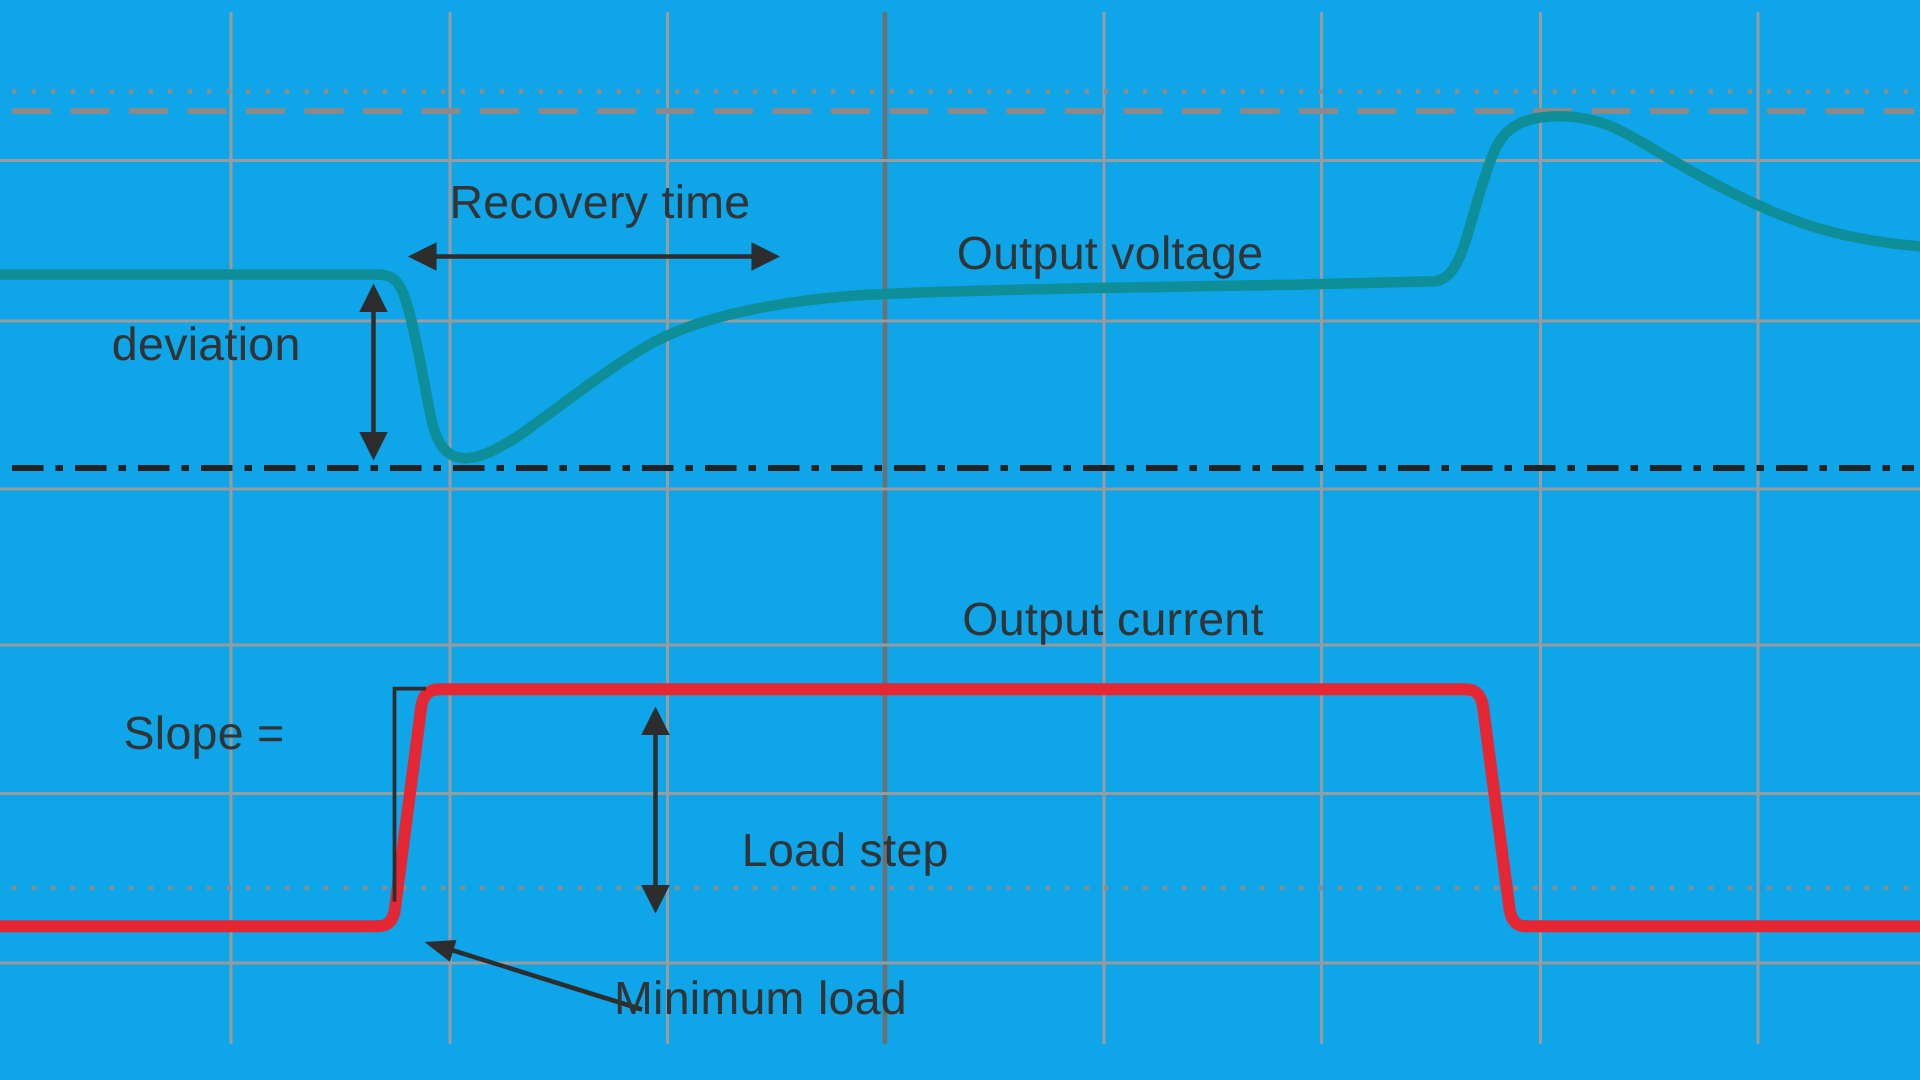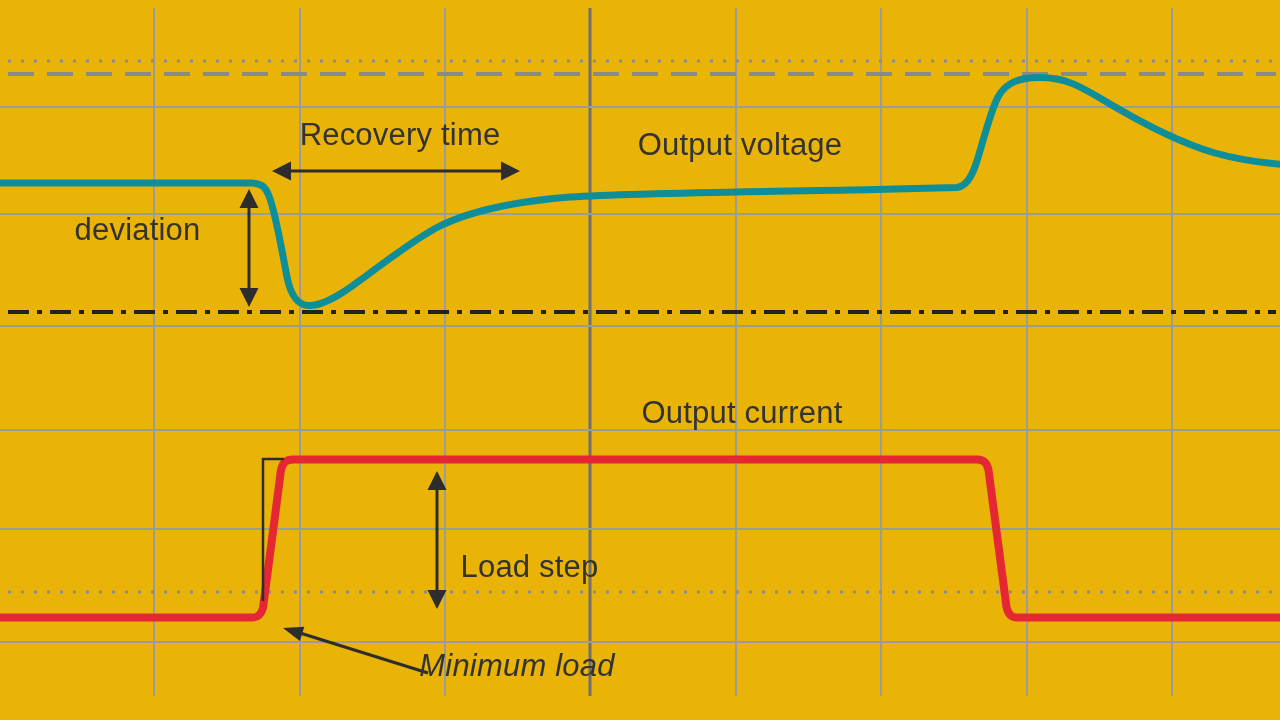--- a/index.html
+++ b/index.html
@@ -1,16 +1,16 @@
 <!DOCTYPE html>
 <html><head>
 <meta charset="utf-8">
 <style>
   html,body{margin:0;padding:0;background:#fff;}
-  #stage{position:relative;width:1280px;height:720px;background:#eab308;overflow:hidden;
+  #stage{position:relative;width:1280px;height:720px;background:#0ea5e9;overflow:hidden;
          font-family:"Liberation Sans",sans-serif;}
   #stage svg{position:absolute;left:0;top:0;}
   .label{position:absolute;color:#333;font-size:31px;line-height:42px;text-align:center;
          letter-spacing:0.2px;}
 </style>
 </head>
 <body>
 
 <div id="stage">
 
@@ -85,27 +85,28 @@
       <polygon points="249,189 239.5,208 258.5,208"></polygon>
       <polygon points="249,307 239.5,288 258.5,288"></polygon>
       <polygon points="437,471 427.5,490 446.5,490"></polygon>
       <polygon points="437,609 427.5,590 446.5,590"></polygon>
       <polygon points="283,628 304.3,626.7 299.9,641.1"></polygon>
     </g>
   </svg>
 
   <div class="label" style="left:260px;top:114px;width:280px;">Recovery time</div>
 
-  <div class="label" style="left:605px;top:124px;width:270px;">Output voltage</div>
+  <div class="label" style="left:605px;top:148px;width:270px;">Output voltage</div>
 
   <div class="label" style="left:40px;top:209px;width:195px;">
     <div>deviation</div>
   </div>
 
   <div class="label" style="left:607px;top:392px;width:270px;">Output current</div>
 
   <div class="label" style="left:30px;top:468px;width:212px;">
+    <div>Slope =</div>
   </div>
 
-  <div class="label" style="left:432px;top:546px;width:195px;">Load step</div>
+  <div class="label" style="left:466px;top:546px;width:195px;">Load step</div>
 
-  <div class="label" style="left:382px;top:645px;width:270px;font-style:italic;">Minimum load</div>
+  <div class="label" style="left:372px;top:645px;width:270px;">Minimum load</div>
 </div>
 
 </body></html>

